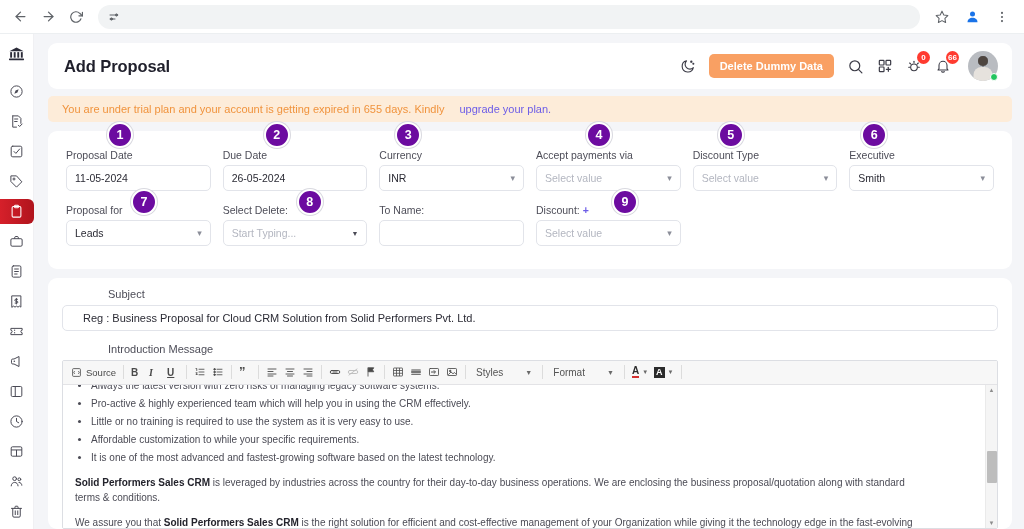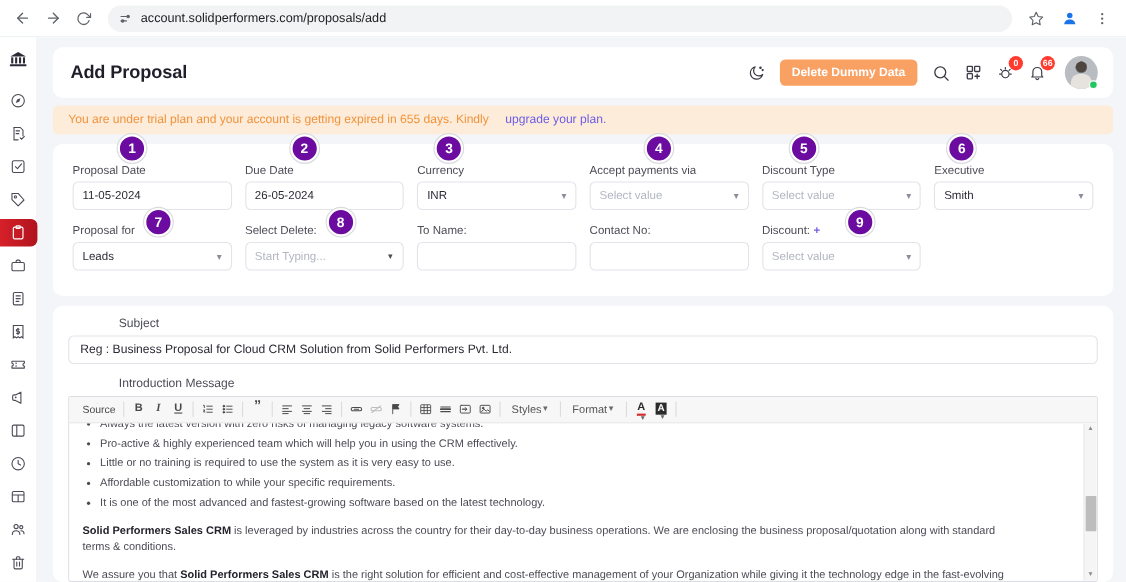--- a/index.html
+++ b/index.html
@@ -283,21 +283,21 @@
     color: #4d4d58;
     margin-bottom: 5px;
     margin-left: 46px;
   }
   .subject-input {
     height: 28px;
     border: 1px solid #e2e4ea;
     border-radius: 5px;
     display: flex;
     align-items: center;
-    padding: 0 10px;
+    padding: 0 20px;
     font-size: 11px;
     color: #2b2b35;
   }
   .sec-label.intro { margin-top: 12px; }
 
   .ck-wrap {
     border: 1px solid #dcdee3;
     border-radius: 2px;
     flex: 1 1 auto;
     min-height: 0;
@@ -317,34 +317,34 @@
   }
   .tb {
     height: 20px;
     min-width: 18px;
     display: flex;
     align-items: center;
     justify-content: flex-start;
     color: #4a4a4a;
     font-size: 10px;
     padding: 4px 3px;
-    flex-direction: column;
   }
   .tb.text { font-size: 10px; font-weight: bold; }
   .tb.dim { opacity: 0.33; }
   .tb-sep {
     width: 1px;
     height: 14px;
     background: #dcdcdc;
     margin: 0 4px;
     flex: 0 0 auto;
   }
   .tb-combo {
     display: flex;
     align-items: center;
+    gap: 22px;
     font-size: 10px;
     color: #545454;
     padding: 0 6px 0 6px;
     height: 20px;
   }
   .tb-combo .arr { font-size: 7px; color: #6a6a6a; }
 
   .ck-body {
     flex: 1 1 auto;
     min-height: 0;
@@ -415,21 +415,20 @@
         <path d="M20.49 15a9 9 0 1 1-2.12-9.36L23 10"></path>
       </svg>
   </div>
   <div class="urlbar">
     <svg width="12" height="12" viewBox="0 0 24 24" fill="none" stroke="#5f6368" stroke-width="2" stroke-linecap="round">
         <line x1="4" y1="8" x2="14" y2="8"></line>
         <line x1="4" y1="16" x2="14" y2="16"></line>
         <circle cx="17" cy="8" r="2.2" fill="#5f6368"></circle>
         <circle cx="7" cy="16" r="2.2" fill="#5f6368"></circle>
       </svg>
-    <span class="url-text">account.solidperformers.com/proposals/add</span>
   </div>
   <div class="chrome-right">
     <div class="nav-btn">
       <svg width="14" height="14" viewBox="0 0 24 24" fill="none" stroke="#5f6368" stroke-width="1.8" stroke-linejoin="round">
           <polygon points="12 2 15.1 8.6 22 9.6 17 14.5 18.2 21.5 12 18.2 5.8 21.5 7 14.5 2 9.6 8.9 8.6"></polygon>
         </svg>
     </div>
     <div class="nav-btn">
       <svg width="15" height="15" viewBox="0 0 24 24" fill="#1a73e8">
           <circle cx="12" cy="8" r="4"></circle>
@@ -696,26 +695,20 @@
         </div>
 
         <div class="field">
           <label class="field-label">To Name:</label>
           <div class="ctrl">
             <span></span>
           </div>
         </div>
 
 
-        <div class="field">
-          <label class="field-label">Contact No:</label>
-          <div class="ctrl">
-            <span></span>
-          </div>
-        </div>
 
         <div class="field">
           <span class="step" style="left:76px; top:-11px;">9</span>
           <label class="field-label"><span>Discount:</span><span class="plus">+</span></label>
           <div class="ctrl placeholder">
             <span>Select value</span>
             <span class="caret">▾</span>
           </div>
         </div>
 

